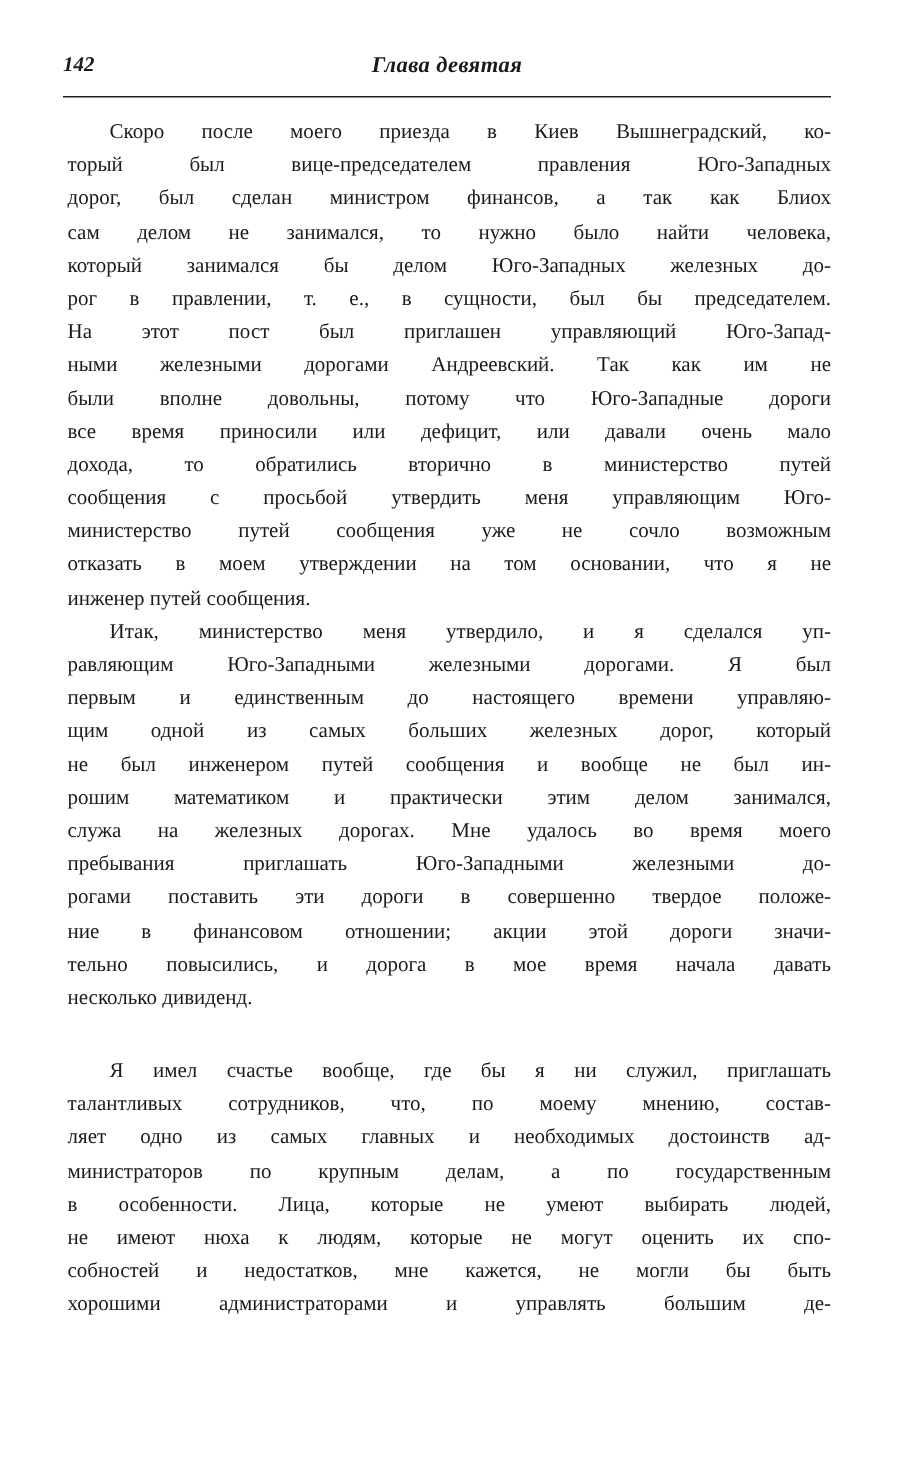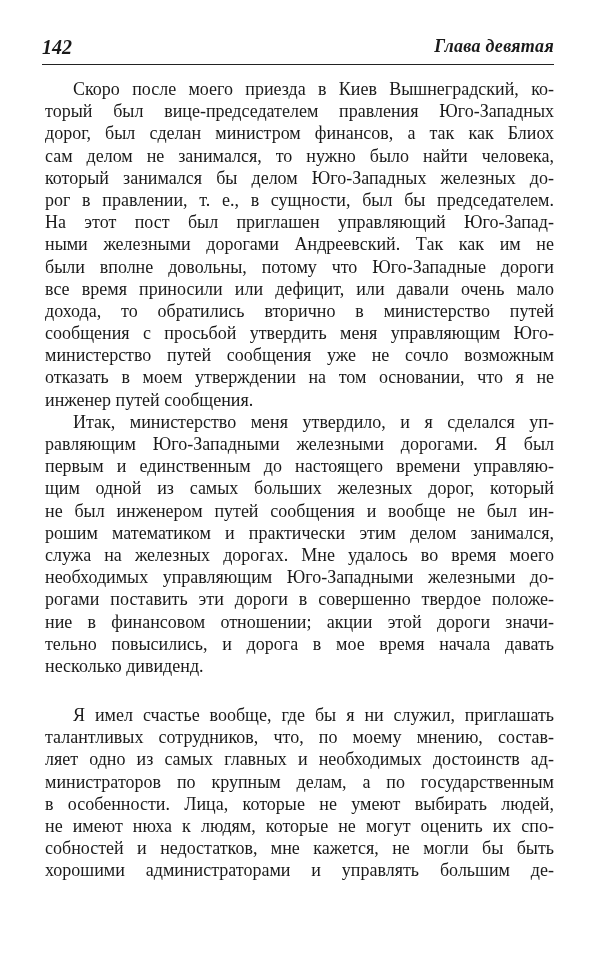--- a/index.html
+++ b/index.html
@@ -1,22 +1,22 @@
 <!DOCTYPE html>
 <html><head>
 <meta charset="utf-8">
 <style>
   html, body { margin: 0; padding: 0; background: #ffffff; }
   body { width: 600px; height: 971px; position: relative; overflow: hidden;
          font-family: "Liberation Serif", "DejaVu Serif", serif; color: #1a1a1a; }
   .page-header { position: absolute; left: 42px; top: 36px; width: 512px; height: 24px; }
-  .page-number { position: absolute; left: 0; top: 0; font-size: 20px; font-style: italic; font-weight: bold; }
-  .running-head { position: absolute; left: 0; right: 0; top: 0; text-align: right; font-size: 18px; font-style: italic; font-weight: bold; letter-spacing: 0.3px; }
+  .page-number { position: absolute; left: 0; top: 0; font-size: 14px; font-style: italic; font-weight: bold; }
+  .running-head { position: absolute; left: 0; right: 0; top: 0; text-align: center; font-size: 15px; font-style: italic; font-weight: bold; letter-spacing: 0.3px; }
   .header-rule { position: absolute; left: 42px; top: 64px; width: 512px; height: 0; border-top: 1.5px solid #222; }
-  .body-text { position: absolute; left: 45px; width: 509px; font-size: 18px; line-height: 22.2px; }
+  .body-text { position: absolute; left: 45px; width: 509px; font-size: 14px; line-height: 22.2px; }
   .section-1 { top: 78px; }
   .section-2 { top: 704px; }
   .para { margin: 0; }
   .line { display: block; text-align: justify; text-align-last: justify; white-space: nowrap; height: 22.2px; }
   .line.last { text-align-last: left; }
   .line.indent { padding-left: 28px; }
 </style>
 </head>
 <body>
 
@@ -45,21 +45,21 @@
     <span class="line last">инженер путей сообщения.</span>
   </p>
   <p class="para">
     <span class="line indent">Итак, министерство меня утвердило, и я сделался уп-</span>
     <span class="line">равляющим Юго-Западными железными дорогами. Я был</span>
     <span class="line">первым и единственным до настоящего времени управляю-</span>
     <span class="line">щим одной из самых больших железных дорог, который</span>
     <span class="line">не был инженером путей сообщения и вообще не был ин-</span>
     <span class="line">рошим математиком и практически этим делом занимался,</span>
     <span class="line">служа на железных дорогах. Мне удалось во время моего</span>
-    <span class="line">необходимых управляющим Юго-Западными железными до-</span>
+    <span class="line">пребывания приглашать Юго-Западными железными до-</span>
     <span class="line">рогами поставить эти дороги в совершенно твердое положе-</span>
     <span class="line">ние в финансовом отношении; акции этой дороги значи-</span>
     <span class="line">тельно повысились, и дорога в мое время начала давать</span>
     <span class="line last">несколько дивиденд.</span>
   </p>
 </div>
 
 <div class="body-text section-2">
   <p class="para">
     <span class="line indent">Я имел счастье вообще, где бы я ни служил, приглашать</span>

